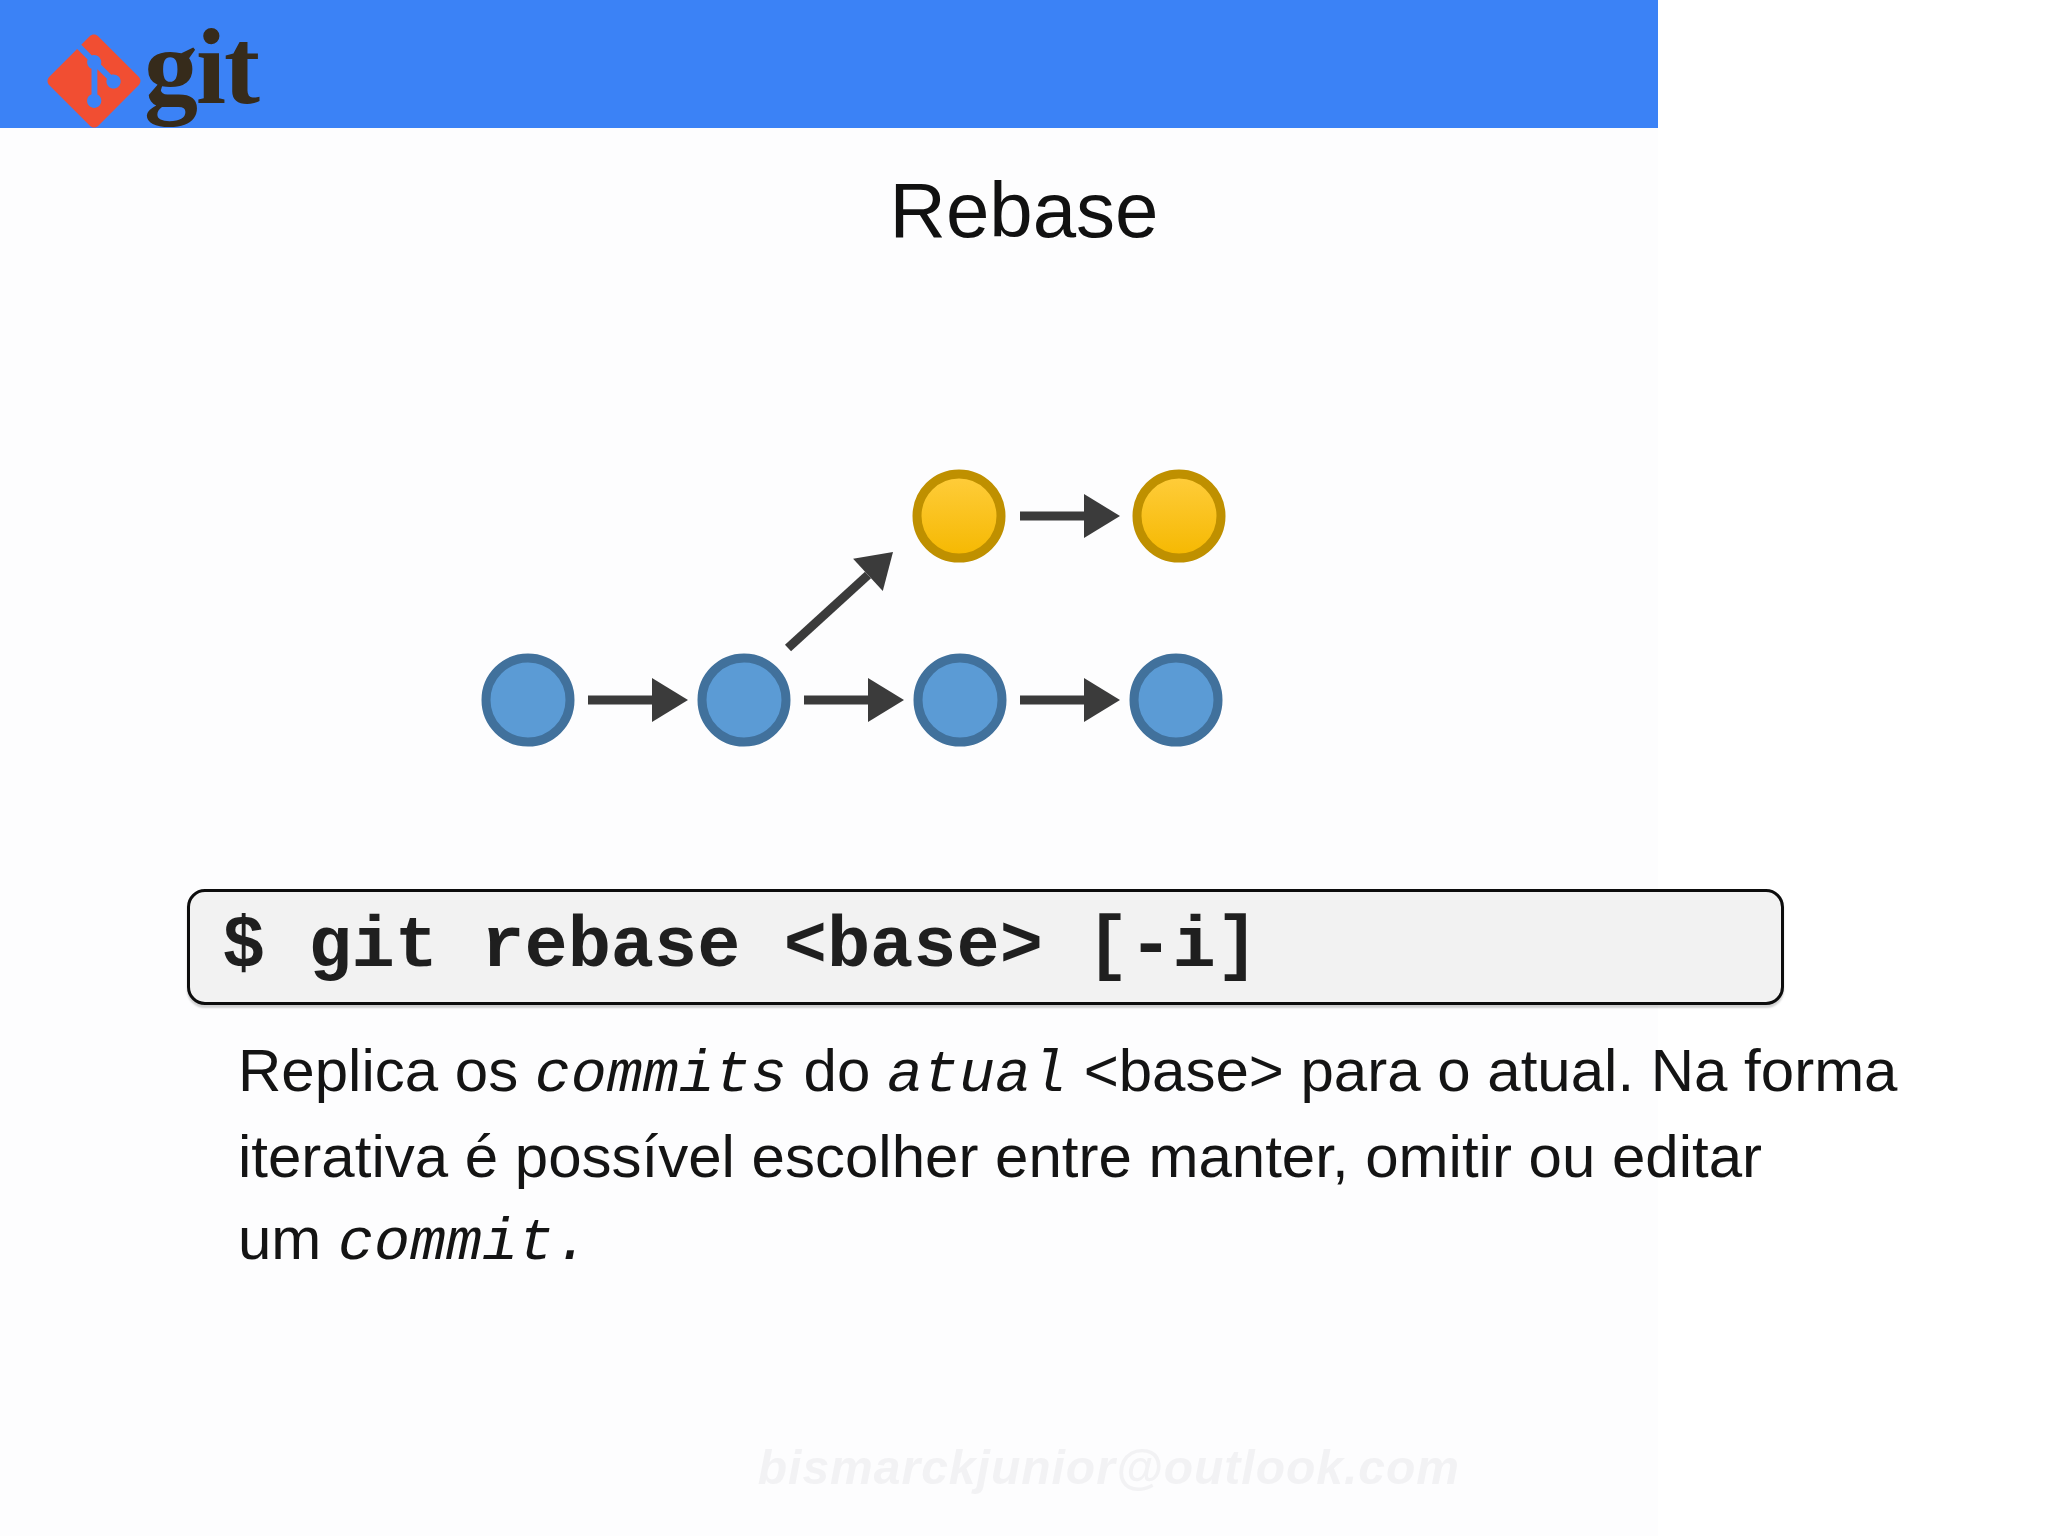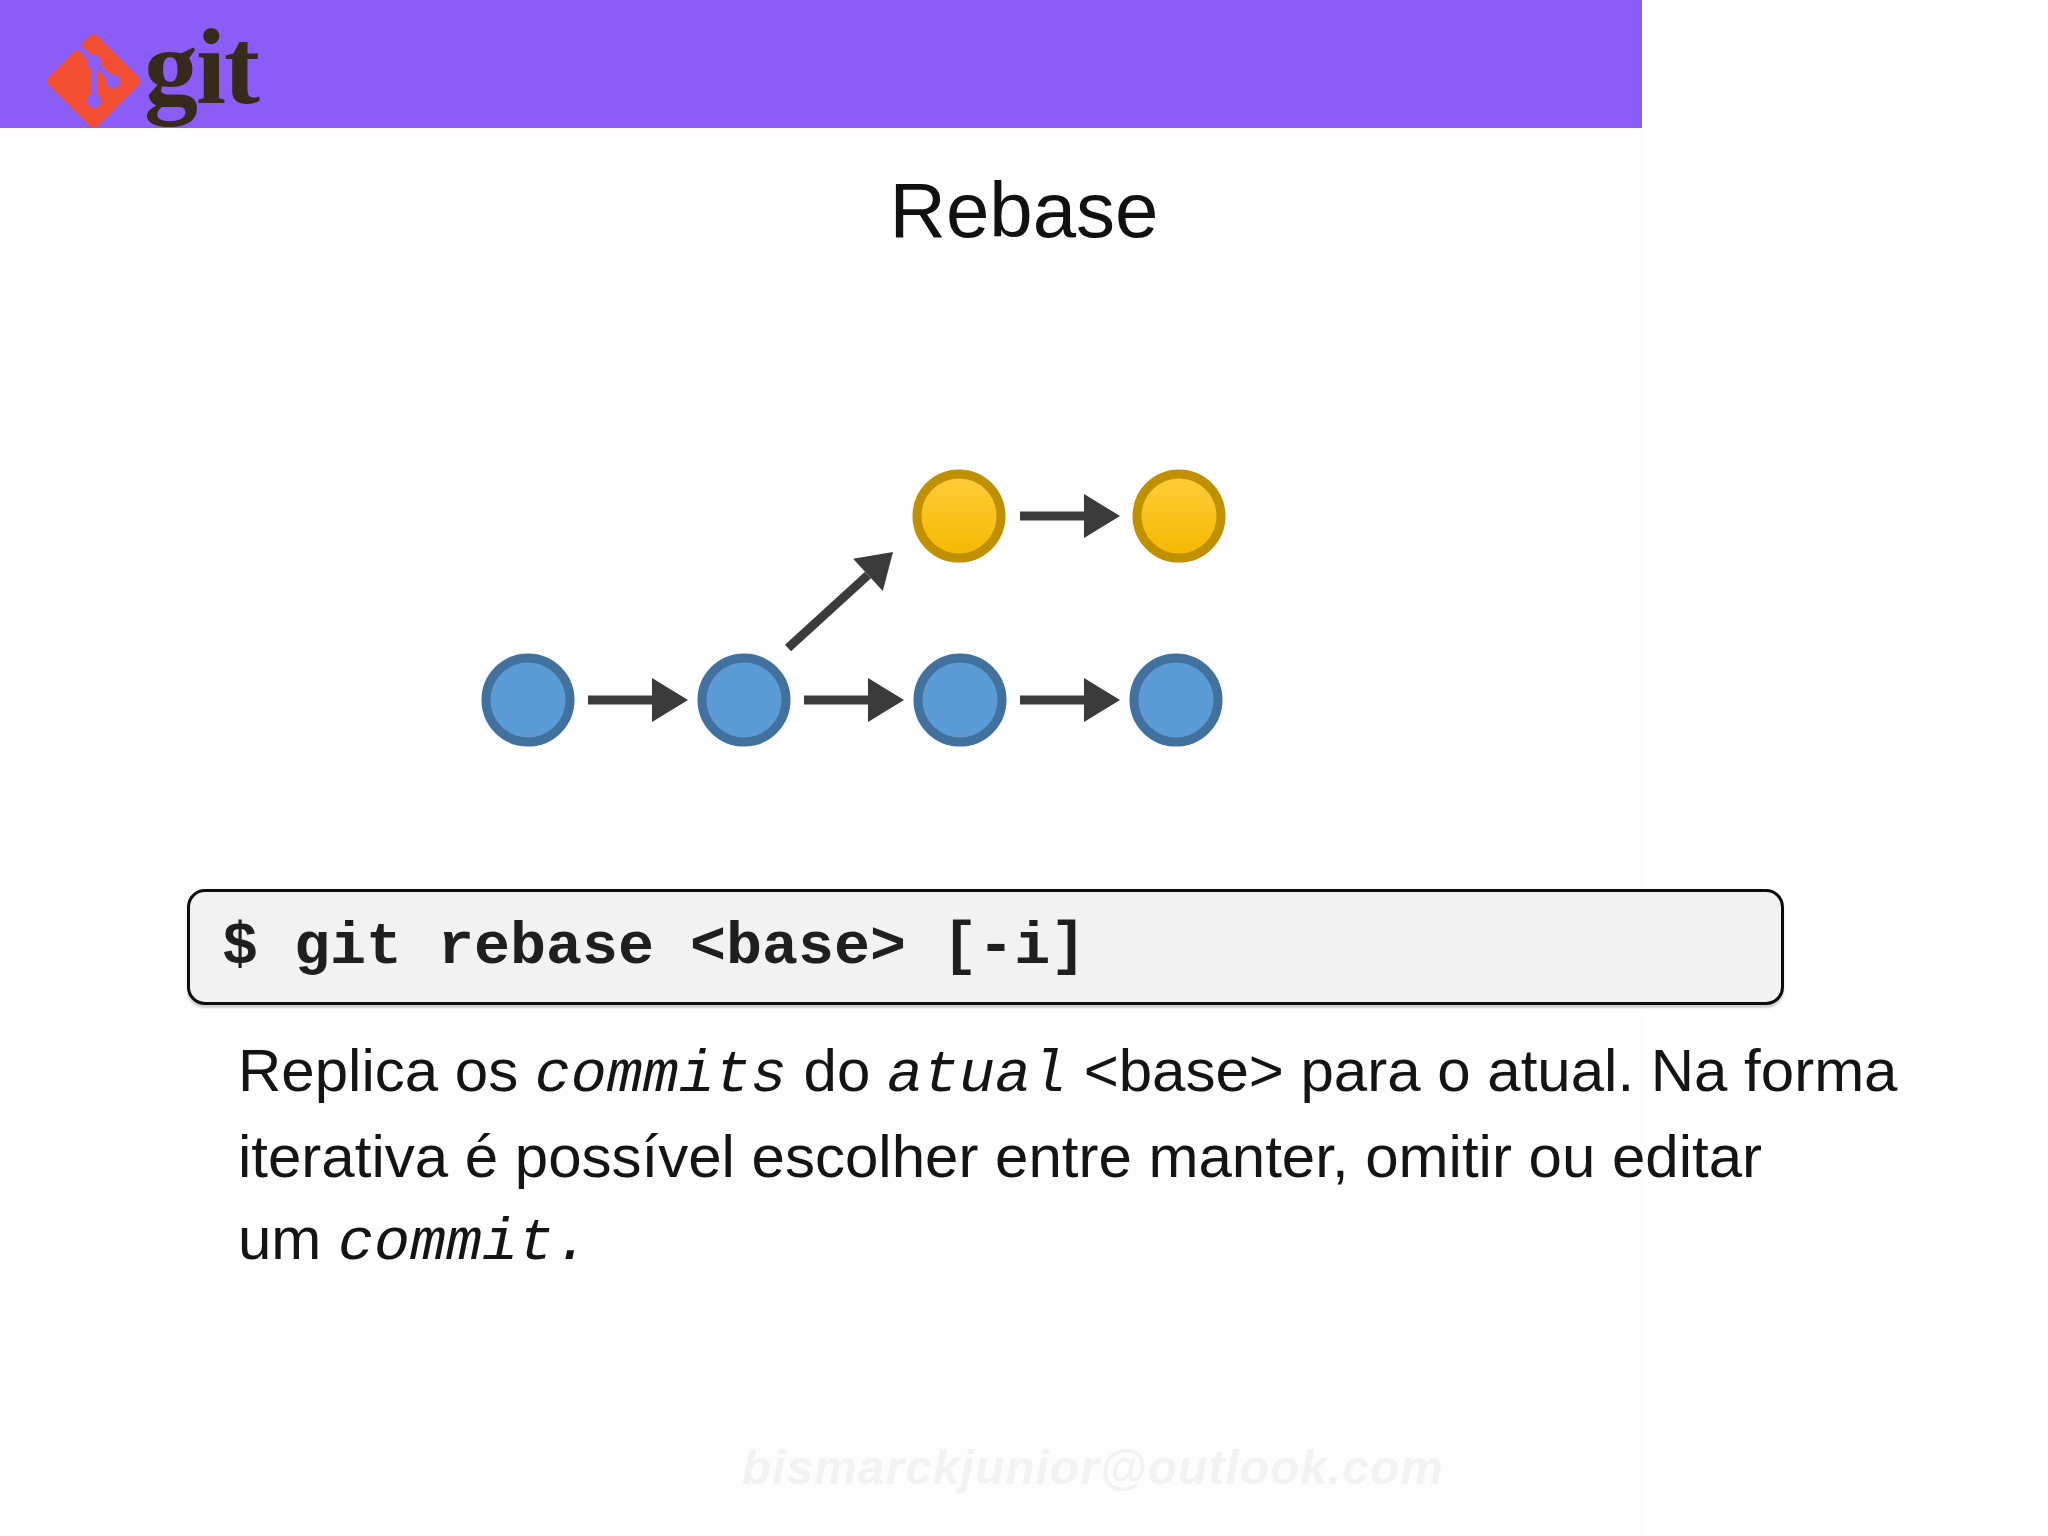--- a/index.html
+++ b/index.html
@@ -1,39 +1,39 @@
 <!DOCTYPE html>
 <html><head>
 <meta charset="utf-8">
 <style>
   html,body{margin:0;padding:0;}
   body{width:2048px;height:1536px;overflow:hidden;background:#ffffff;
        font-family:"Liberation Sans",sans-serif;}
-  .slide{position:relative;width:1642px;height:1536px;background:#8b5cf6;}
+  .slide{position:relative;width:1642px;height:1536px;background:#3b82f6;padding-left:16px;}
   .content-bg{position:absolute;left:0;top:128px;right:0;bottom:0;background:#fdfdfe;}
 
   
   .logo{position:absolute;left:0;top:0;width:400px;height:160px;}
   .logo-mark{position:absolute;left:45px;top:32px;width:98px;height:98px;}
   .logo-word{position:absolute;left:144px;top:13px;font-family:"Liberation Serif",serif;
              font-weight:bold;font-size:108px;line-height:1;letter-spacing:-2px;}
 
   
   .title{position:absolute;left:0;top:168px;width:2048px;margin:0;text-align:center;
          font-weight:normal;font-size:78px;line-height:1.1;}
 
   
   .diagram{position:absolute;left:400px;top:420px;width:900px;height:380px;}
 
   
   .cmdbox{position:absolute;left:187px;top:889px;width:1597px;height:116px;
           box-sizing:border-box;border:3px solid #0d0d0d;border-radius:18px;
           display:flex;align-items:center;box-shadow:0 3px 2px rgba(0,0,0,0.18);}
   .cmd{font-family:"Liberation Mono","DejaVu Sans Mono",monospace;font-weight:bold;
-       font-size:60px;padding-left:32px;white-space:pre;letter-spacing:0;}
+       font-size:72px;padding-left:32px;white-space:pre;letter-spacing:0;}
 
   
   .desc{position:absolute;left:238px;top:1030px;width:1760px;font-size:60px;line-height:82px;}
   .dline{white-space:pre;}
   .dline em{font-style:italic;font-family:Liberation Mono, monospace;}
 
   
   .watermark{position:absolute;right:198px;top:1440px;font-style:italic;font-weight:bold;
              font-size:48px;color:#f2f2f4;letter-spacing:1px;}
 </style>

